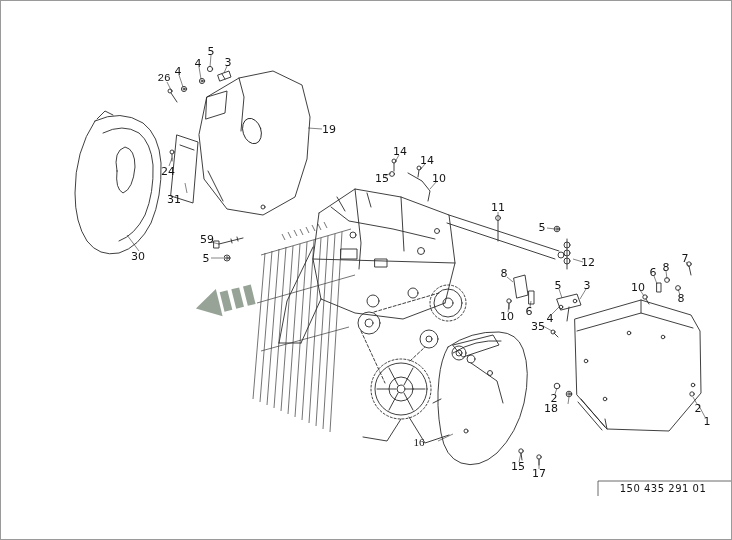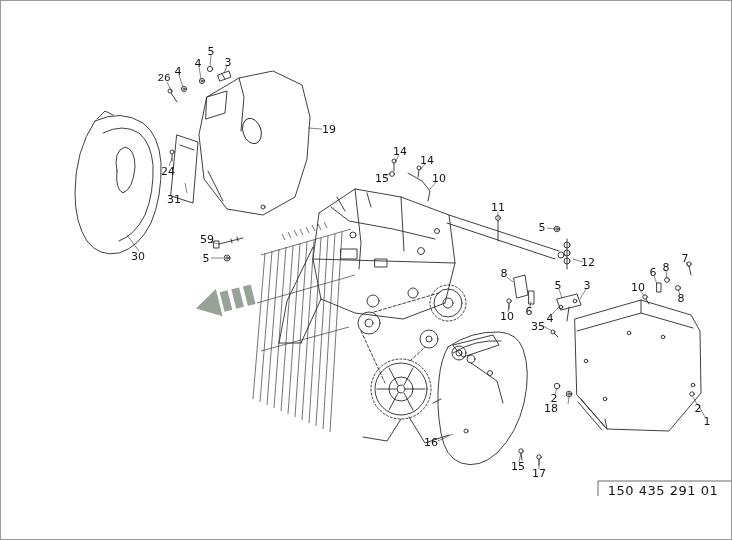--- a/index.html
+++ b/index.html
@@ -15,21 +15,21 @@
   .thin path,.thin line,.thin circle,.thin polyline{stroke:#3a3a3a;stroke-width:0.7;fill:none;}
   .leader line{stroke:#333;stroke-width:0.6;}
   .dash{stroke-dasharray:3 2;}
   .dash2{stroke-dasharray:2 2;}
   .callout{
     position:absolute;transform:translate(-50%,-50%);
     font-size:11px;line-height:1;color:#141414;white-space:nowrap;
   }
   .partnum{
     position:absolute;left:598px;top:482px;width:128px;text-align:center;
-    font-size:13px;color:#141414;letter-spacing:0.5px;
+    font-size:10px;color:#141414;letter-spacing:0.5px;
   }
 </style>
 </head>
 <body>
 
 <div class="page">
 
   <svg width="732" height="540" viewBox="0 0 732 540">
 
     <g class="ln">
@@ -307,21 +307,21 @@
       <span class="callout" style="left: 586px; top: 284px;">3</span>
       <span class="callout" style="left: 549px; top: 317px;">4</span>
       <span class="callout" style="left: 537px; top: 325px;">35</span>
       <span class="callout" style="left: 637px; top: 286px;">10</span>
       <span class="callout" style="left: 652px; top: 271px;">6</span>
       <span class="callout" style="left: 665px; top: 266px;">8</span>
       <span class="callout" style="left: 684px; top: 257px;">7</span>
       <span class="callout" style="left: 680px; top: 297px;">8</span>
       <span class="callout" style="left: 553px; top: 397px;">2</span>
       <span class="callout" style="left: 550px; top: 407px;">18</span>
-      <span class="callout" style="left: 430px; top: 441px;">16</span>
+      <span class="callout" style="left: 418px; top: 441px; font-family: Liberation Serif, serif;">16</span>
       <span class="callout" style="left: 517px; top: 465px;">15</span>
       <span class="callout" style="left: 538px; top: 472px;">17</span>
       <span class="callout" style="left: 697px; top: 407px;">2</span>
       <span class="callout" style="left: 706px; top: 420px;">1</span>
     </div>
 
   <div class="partnum">150 435 291 01</div>
 
 </div>
 

